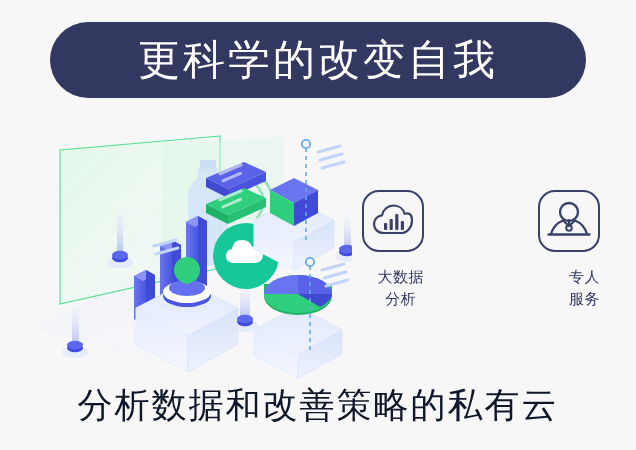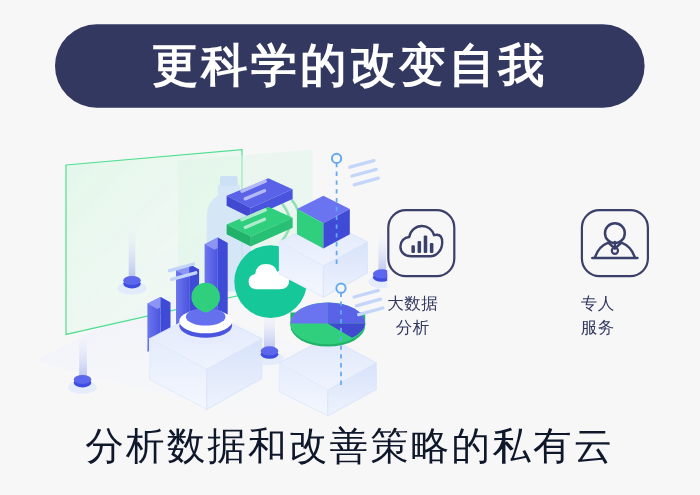--- a/index.html
+++ b/index.html
@@ -17,21 +17,21 @@
     position:absolute;left:50px;top:22px;
     width:536px;height:76px;
     background:#333860;
     border-radius:40px;
     display:flex;align-items:center;justify-content:center;
   }
   .header-title{
     color:#ffffff;
     font-size:42px;
     letter-spacing:3px;
-    font-weight:700;
+    font-weight:400;
     line-height:1;
     white-space:nowrap;
   }
 
   
   .tagline{
     position:absolute;left:0;top:382px;width:636px;
     text-align:center;
     color:#0f172a;
     font-size:35px;
@@ -42,21 +42,21 @@
   
   .illus{position:absolute;left:22px;top:118px;width:330px;height:260px;}
   .illus svg{display:block;}
 
   
   .features{
     position:absolute;left:352px;top:190px;
     width:248px;height:150px;
     display:flex;justify-content:space-between;align-items:flex-start;
   }
-  .feature{width:72px;display:flex;flex-direction:column;align-items:flex-start;}
+  .feature{width:72px;display:flex;flex-direction:column;align-items:flex-end;}
   .feature-icon{
     width:62px;height:62px;
     border:2px solid #3a406a;
     border-radius:17px;
     display:flex;align-items:center;justify-content:center;
     box-sizing:border-box;
     background:#f7f7f8;
   }
   .feature-label{
     margin-top:14px;

